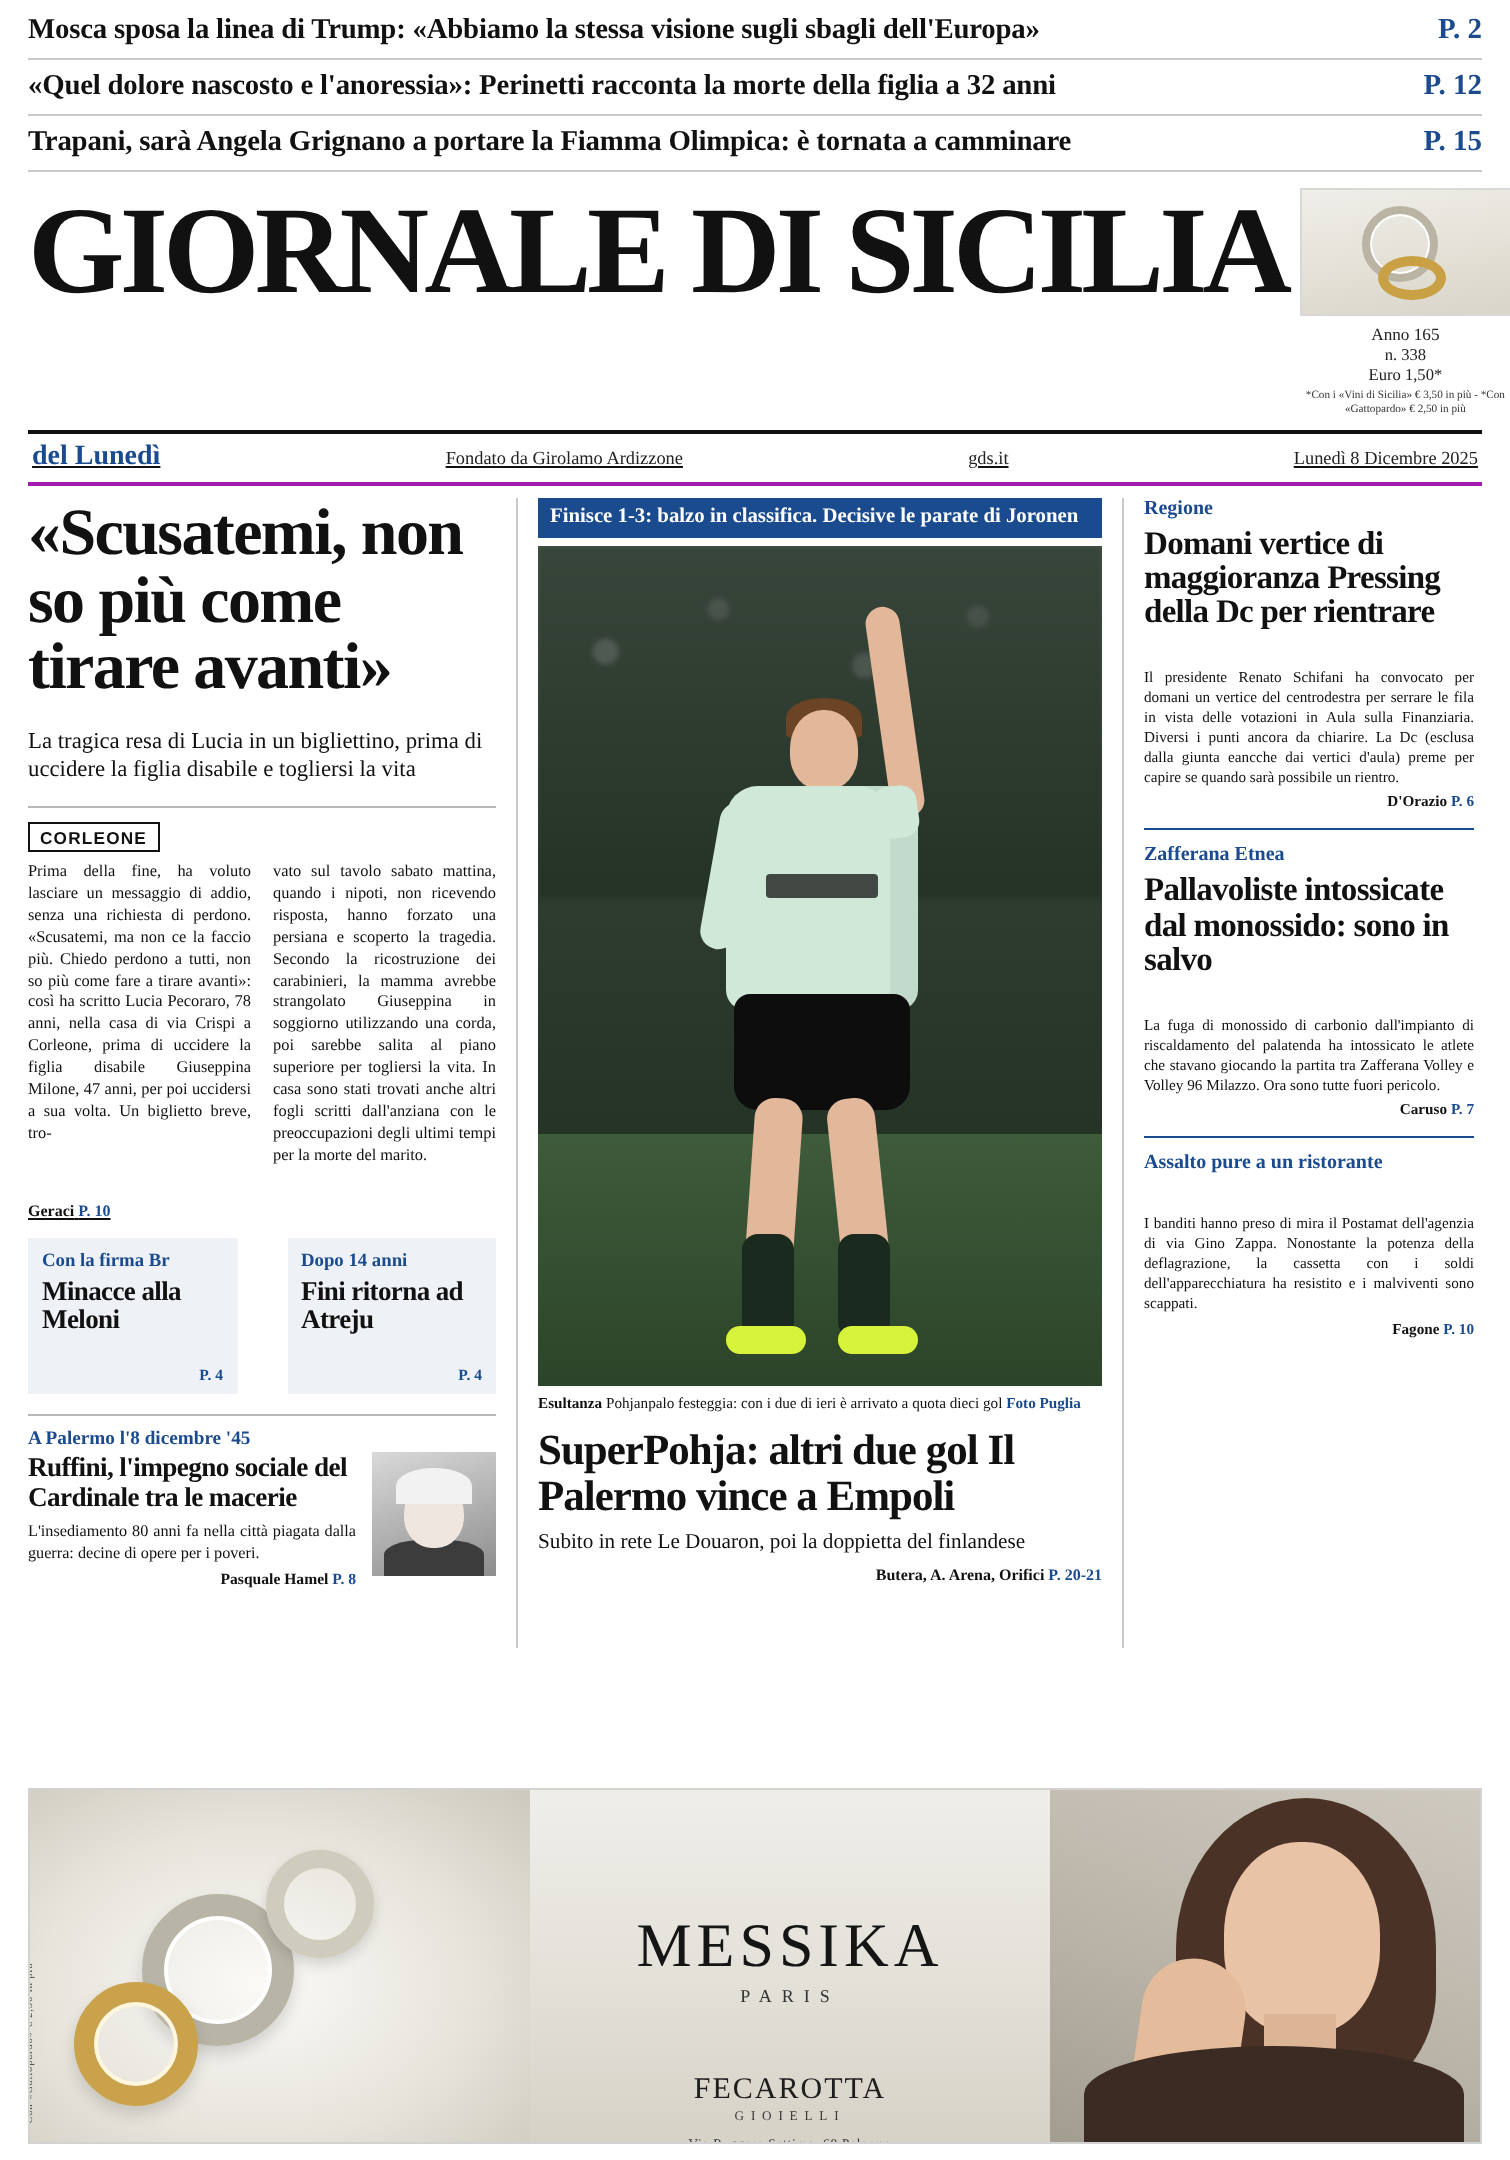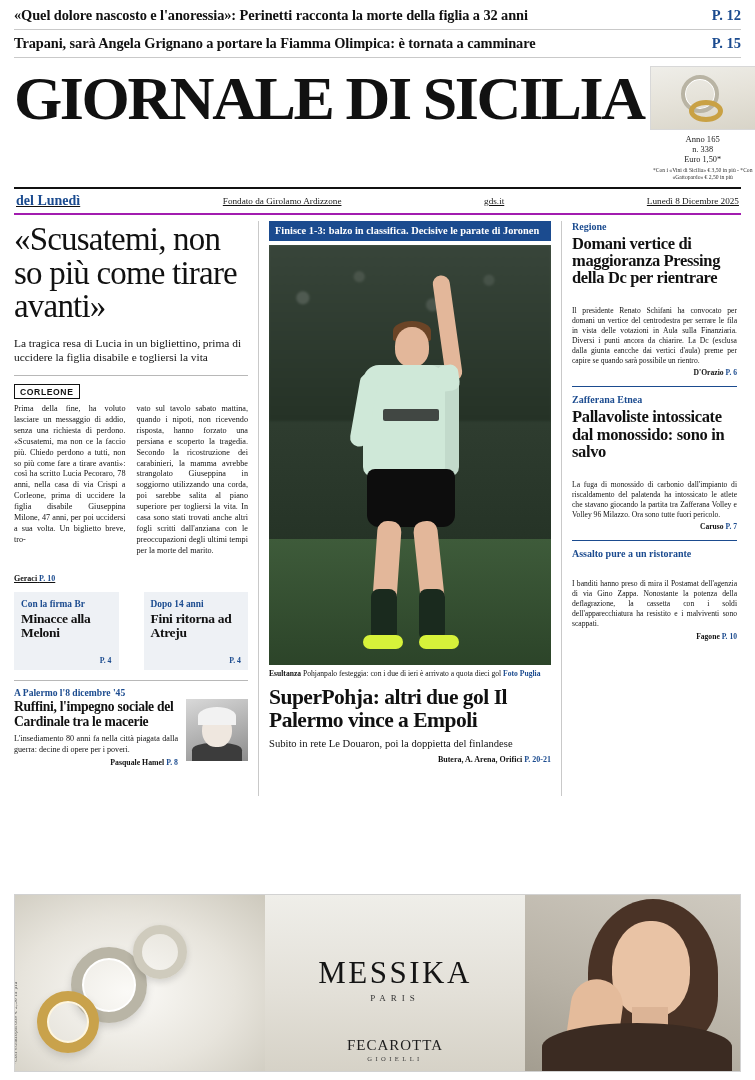--- a/index.html
+++ b/index.html
@@ -99,21 +99,21 @@
     height:575px;
   }
   .col { position:relative; }
   .col-left { padding-right:10px; }
   .col-mid { padding:0 10px; border-left:1px solid #c9c9c9; border-right:1px solid #c9c9c9; }
   .col-right { padding-left:10px; }
 
   
   .lead-title {
     font-family:"Liberation Serif", serif;
-    font-weight:normal;
+    font-weight:bold;
     font-size:33px;
     line-height:1.02;
     letter-spacing:-0.8px;
     margin:2px 0 0 0;
   }
   .lead-sub {
     font-size:11.4px;
     line-height:1.28;
     margin-top:12px;
     color:#111;
@@ -339,20 +339,24 @@
     font-size:5.4px; color:#555; transform:rotate(-90deg); transform-origin:left bottom;
     white-space:nowrap; letter-spacing:.4px;
   }
 </style>
 </head>
 <body>
 
 <div class="page">
 
   <div class="teasers">
+    <div class="teaser">
+      <div class="teaser-text">Mosca sposa la linea di Trump: «Abbiamo la stessa visione sugli sbagli dell'Europa»</div>
+      <div class="teaser-page">P.  2</div>
+    </div>
     <div class="teaser">
       <div class="teaser-text">«Quel dolore nascosto e l'anoressia»: Perinetti racconta la morte della figlia a 32 anni</div>
       <div class="teaser-page">P. 12</div>
     </div>
     <div class="teaser">
       <div class="teaser-text">Trapani, sarà Angela Grignano a portare la Fiamma Olimpica: è tornata a camminare</div>
       <div class="teaser-page">P. 15</div>
     </div>
   </div>
 

